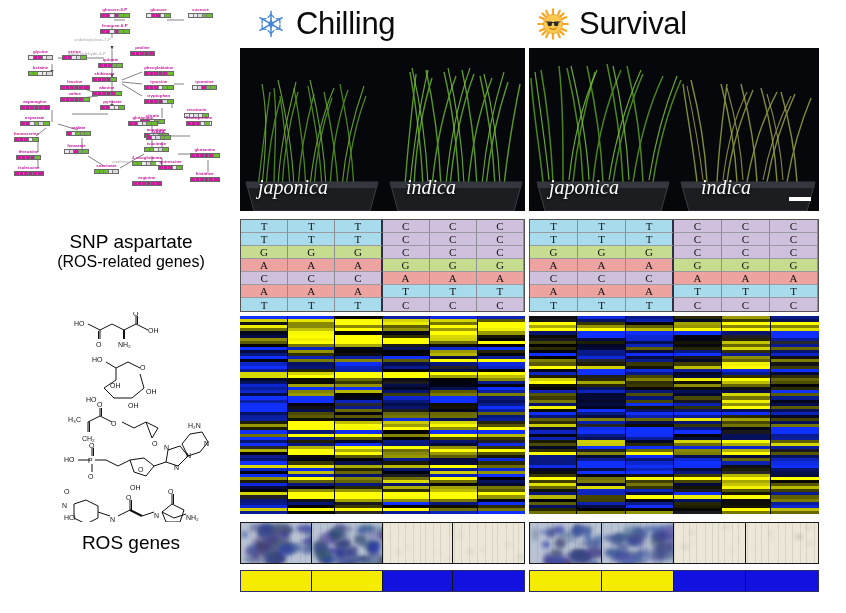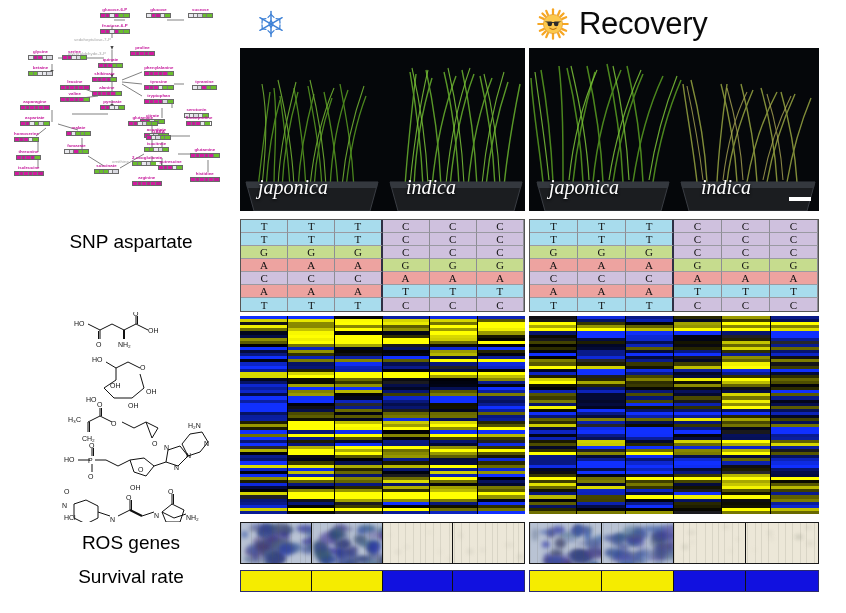--- a/index.html
+++ b/index.html
@@ -169,20 +169,21 @@
             <line x1="79" y1="34" x2="80" y2="47"></line>
               <line x1="79" y1="34" x2="67" y2="32"></line>
             <line x1="50" y1="40" x2="43" y2="47"></line>
               <line x1="50" y1="40" x2="57" y2="47"></line>
             <line x1="50" y1="60" x2="43" y2="53"></line>
               <line x1="50" y1="60" x2="57" y2="53"></line>
           </g>
         </g>
       </svg>
     </span>
+    <span class="cond-title">Chilling</span>
   </div>
 
   <div class="cond-header" style="left:537px;">
     <span class="cond-icon">
       <svg class="ico-svg" width="32" height="32" viewBox="0 0 100 100" aria-hidden="true">
         <g fill="#f6a623">
           <g stroke="#f6a623" stroke-width="7" stroke-linecap="round">
             <line x1="50" y1="4" x2="50" y2="18"></line>
               <line x1="50" y1="82" x2="50" y2="96"></line>
             <line x1="4" y1="50" x2="18" y2="50"></line>
@@ -201,31 +202,29 @@
               <line x1="79" y1="34" x2="91" y2="29"></line>
           </g>
           <circle cx="50" cy="50" r="30" fill="#fcc84d" stroke="#e08e12" stroke-width="2"></circle>
           <path d="M24 42 h20 a3 3 0 0 1 3 3 v5 a7 7 0 0 1 -14 0 v-4 z" fill="#2b2b2b"></path>
           <path d="M76 42 h-20 a3 3 0 0 0 -3 3 v5 a7 7 0 0 0 14 0 v-4 z" fill="#2b2b2b"></path>
           <rect x="45" y="44" width="10" height="3" fill="#2b2b2b"></rect>
           <path d="M40 63 q10 8 20 0" stroke="#b8700c" stroke-width="3.2" fill="none" stroke-linecap="round"></path>
         </g>
       </svg>
     </span>
-    <span class="cond-title">Recovery</span>
+    <span class="cond-title">Survival</span>
   </div>
 
   <div class="row-label" style="left:26px; top:231px; width:210px;">
     <span class="l1">SNP aspartate</span>
+    <span class="l2">(ROS-related genes)</span>
   </div>
   <div class="row-label single" style="left:26px; top:532px; width:210px;">
     <span class="l1">ROS genes</span>
-  </div>
-  <div class="row-label single" style="left:26px; top:566px; width:210px;">
-    <span class="l1">Survival rate</span>
   </div>
 
   <div class="pathway" style="left:12px; top:4px; width:226px; height:196px;">
     <svg width="226" height="196" viewBox="0 0 226 196">
       <g stroke="#4a4a4a" stroke-width="0.7" fill="none">
         <path d="M113 16 L102 16"></path>
           <path d="M155 16 L172 16"></path>
         <path d="M100 22 L100 34"></path>
           <path d="M100 46 L100 58"></path>
         <path d="M92 54 L72 54"></path>

